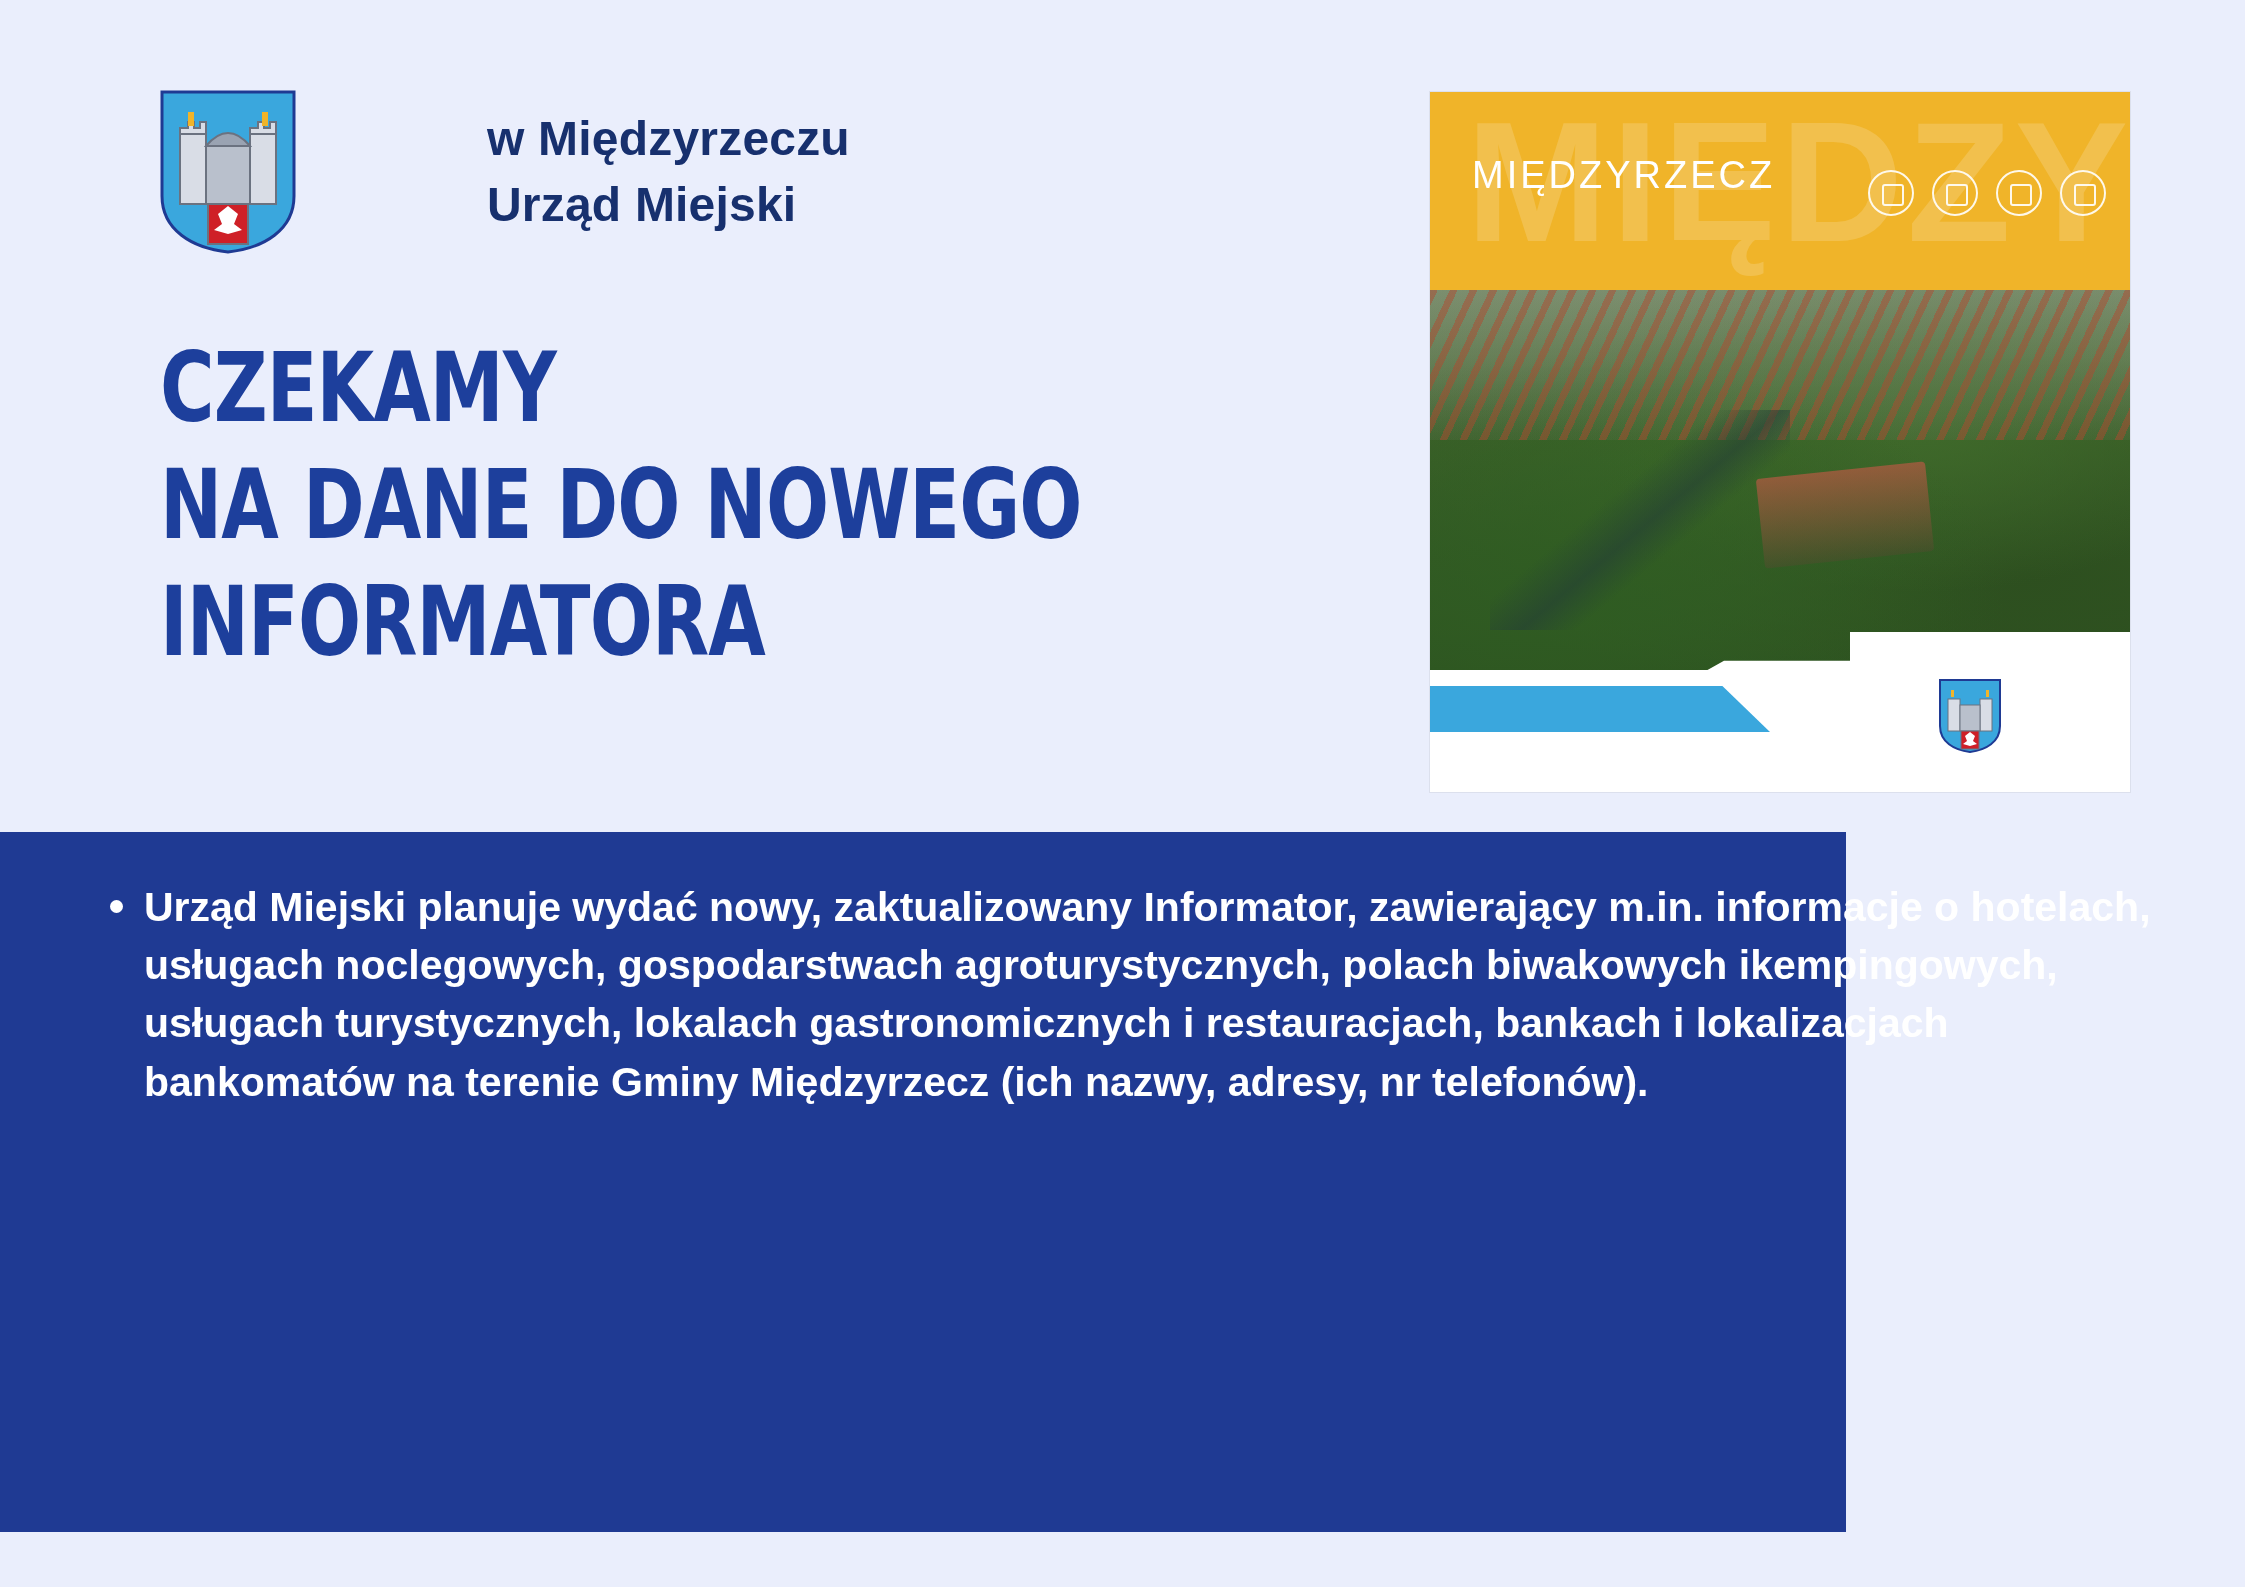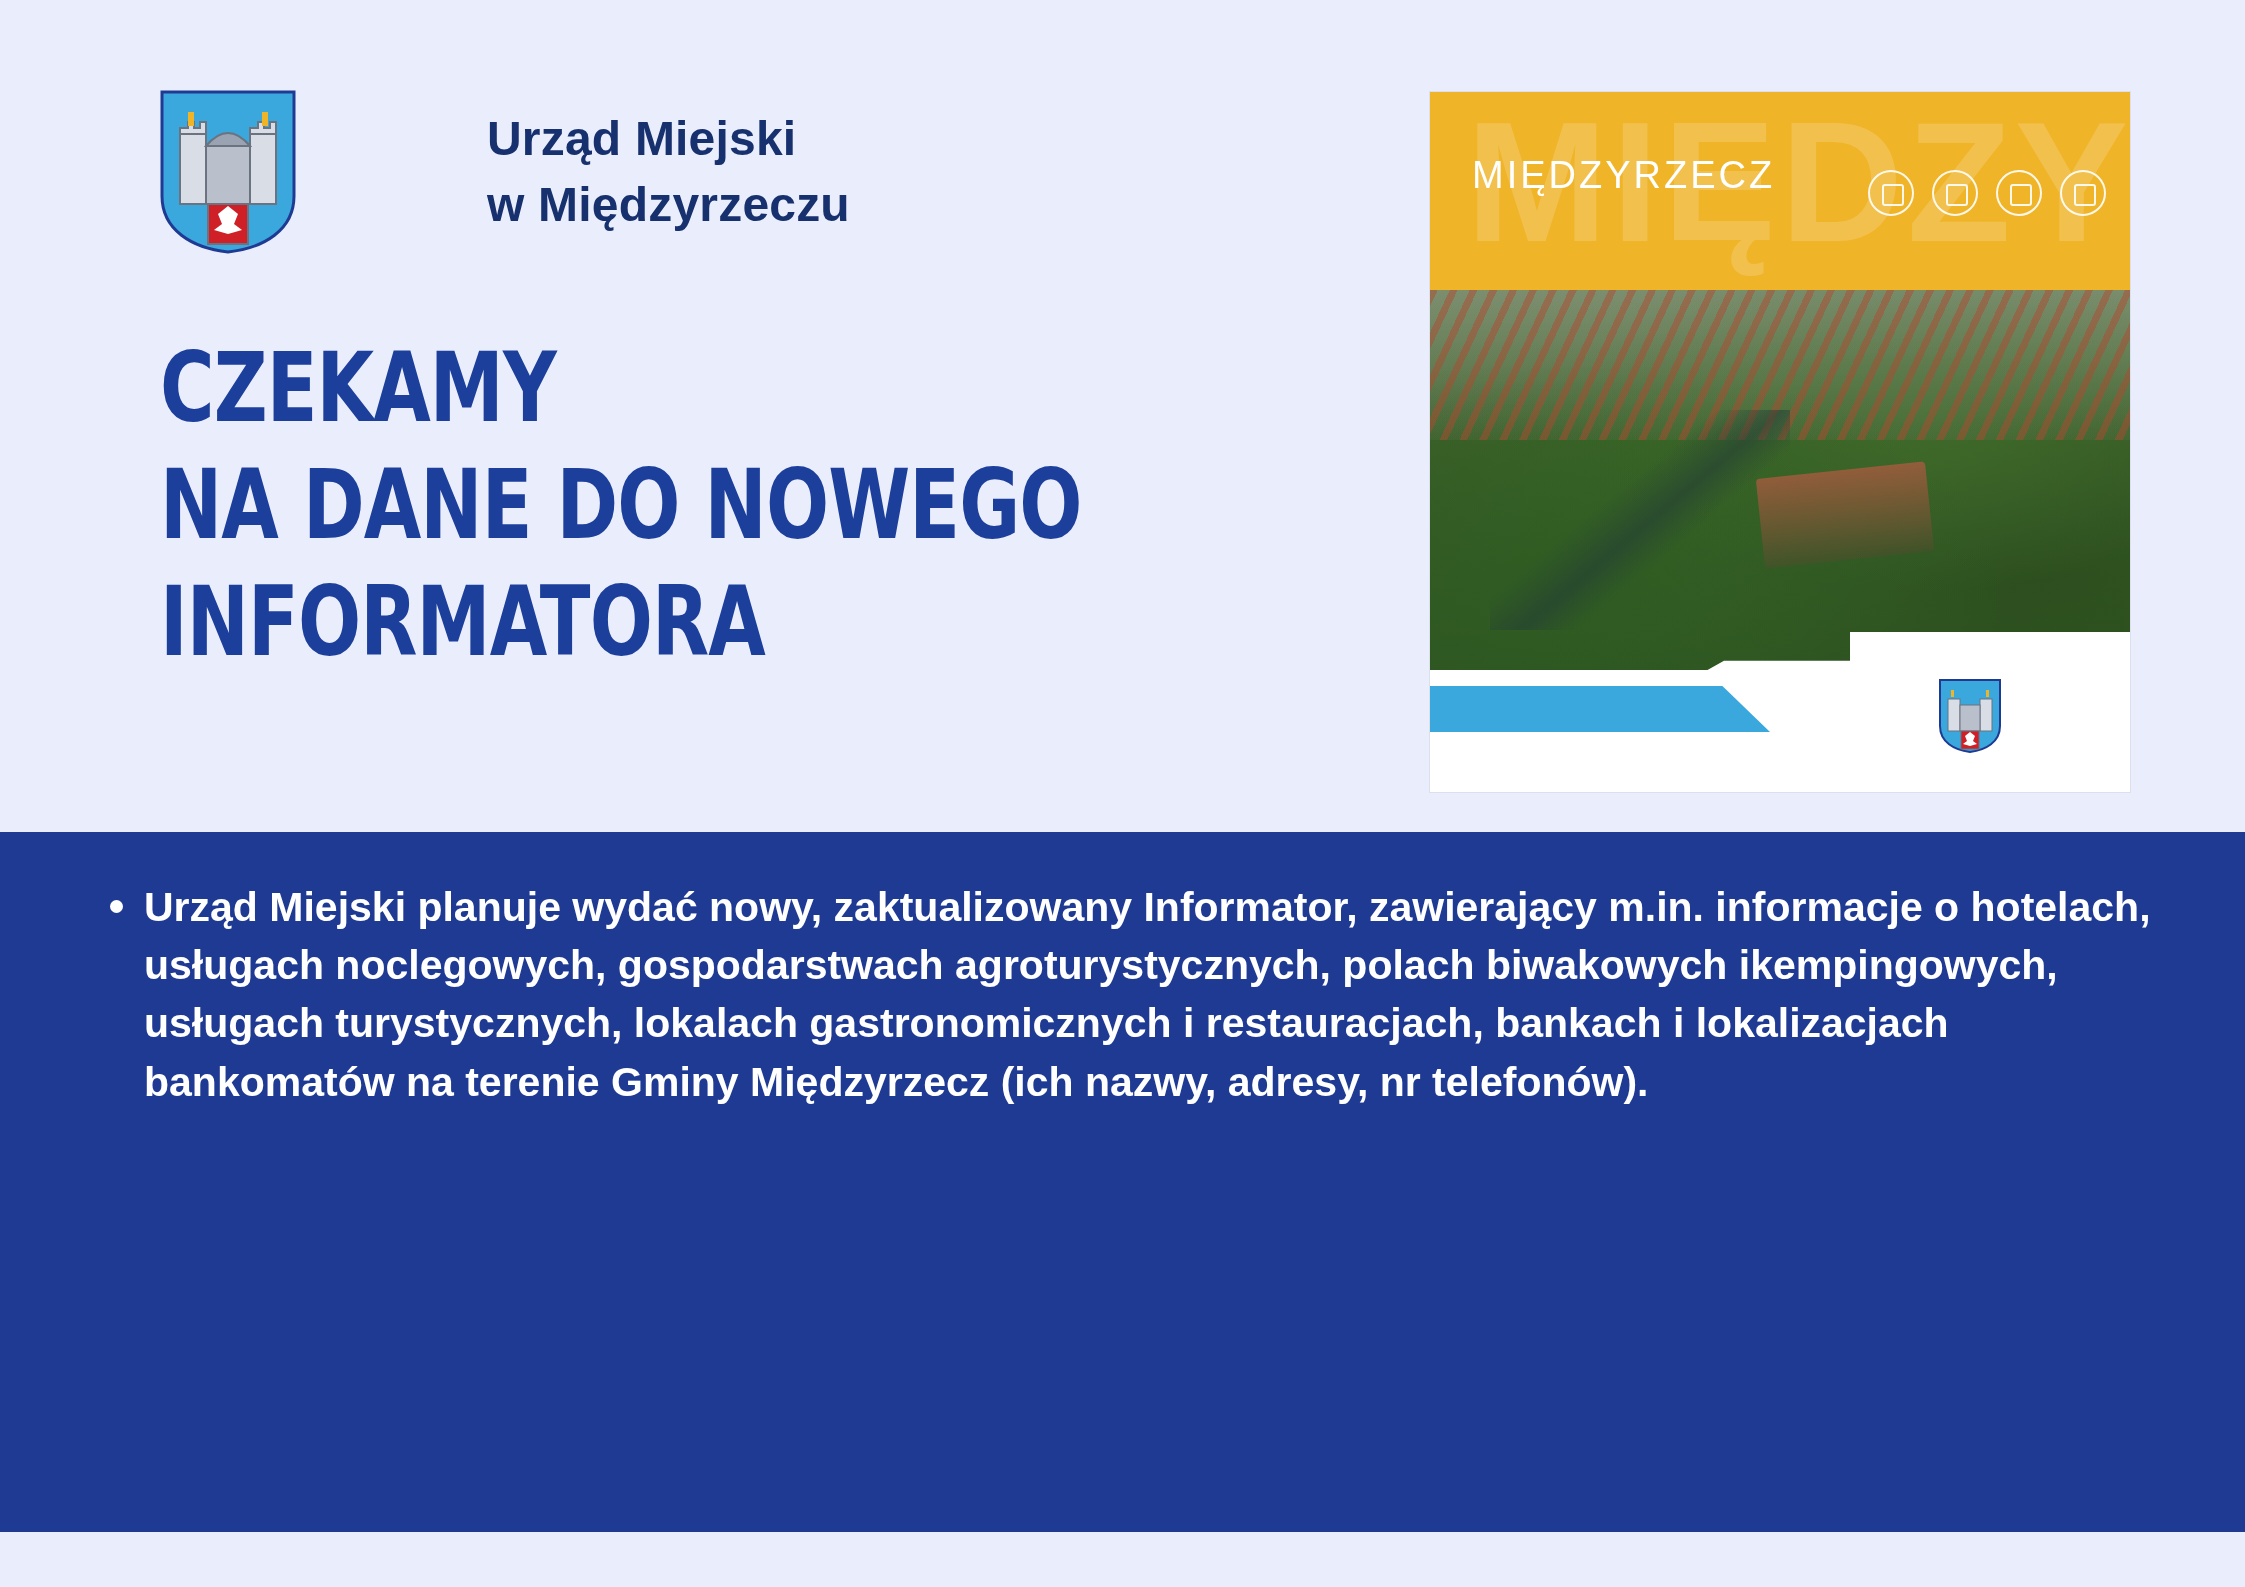--- a/index.html
+++ b/index.html
@@ -178,21 +178,21 @@
   .brochure .mini-crest {
     position: absolute;
     left: 508px; bottom: 38px;
     width: 64px; height: 76px;
   }
 
   
   .bottom-section {
     position: absolute;
     left: 0; top: 832px;
-    width: 2245px;
+    width: 1846px;
     height: 700px;
     background: #1f3a93;
   }
 
   .bullets {
     position: absolute;
     left: 96px;
     top: 46px;
     width: 2080px;
     color: #ffffff;
@@ -240,22 +240,22 @@
         <rect x="48" y="58" width="44" height="58" fill="#b9c0cc" stroke="#6b7280" stroke-width="2"></rect>
         <path d="M48 58 q22 -26 44 0 z" fill="#9aa3b2" stroke="#6b7280" stroke-width="2"></path>
         <rect x="30" y="24" width="6" height="14" fill="#f0b429"></rect>
         <rect x="104" y="24" width="6" height="14" fill="#f0b429"></rect>
         <rect x="50" y="116" width="40" height="40" fill="#cf2027" stroke="#6b7280" stroke-width="2"></rect>
         <path d="M70 118 l10 8 -4 10 8 6 -14 4 -14 -4 8 -6 -4 -10 z" fill="#ffffff"></path>
       </svg>
     </div>
 
     <div class="org-name">
+      <div>w Międzyrzeczu</div>
       <div>Urząd Miejski</div>
-      <div>w Międzyrzeczu</div>
     </div>
 
     <div class="headline">
       <div>CZEKAMY</div>
       <div>NA DANE DO NOWEGO</div>
       <div>INFORMATORA</div>
     </div>
 
     <div class="brochure">
       <div class="band">

